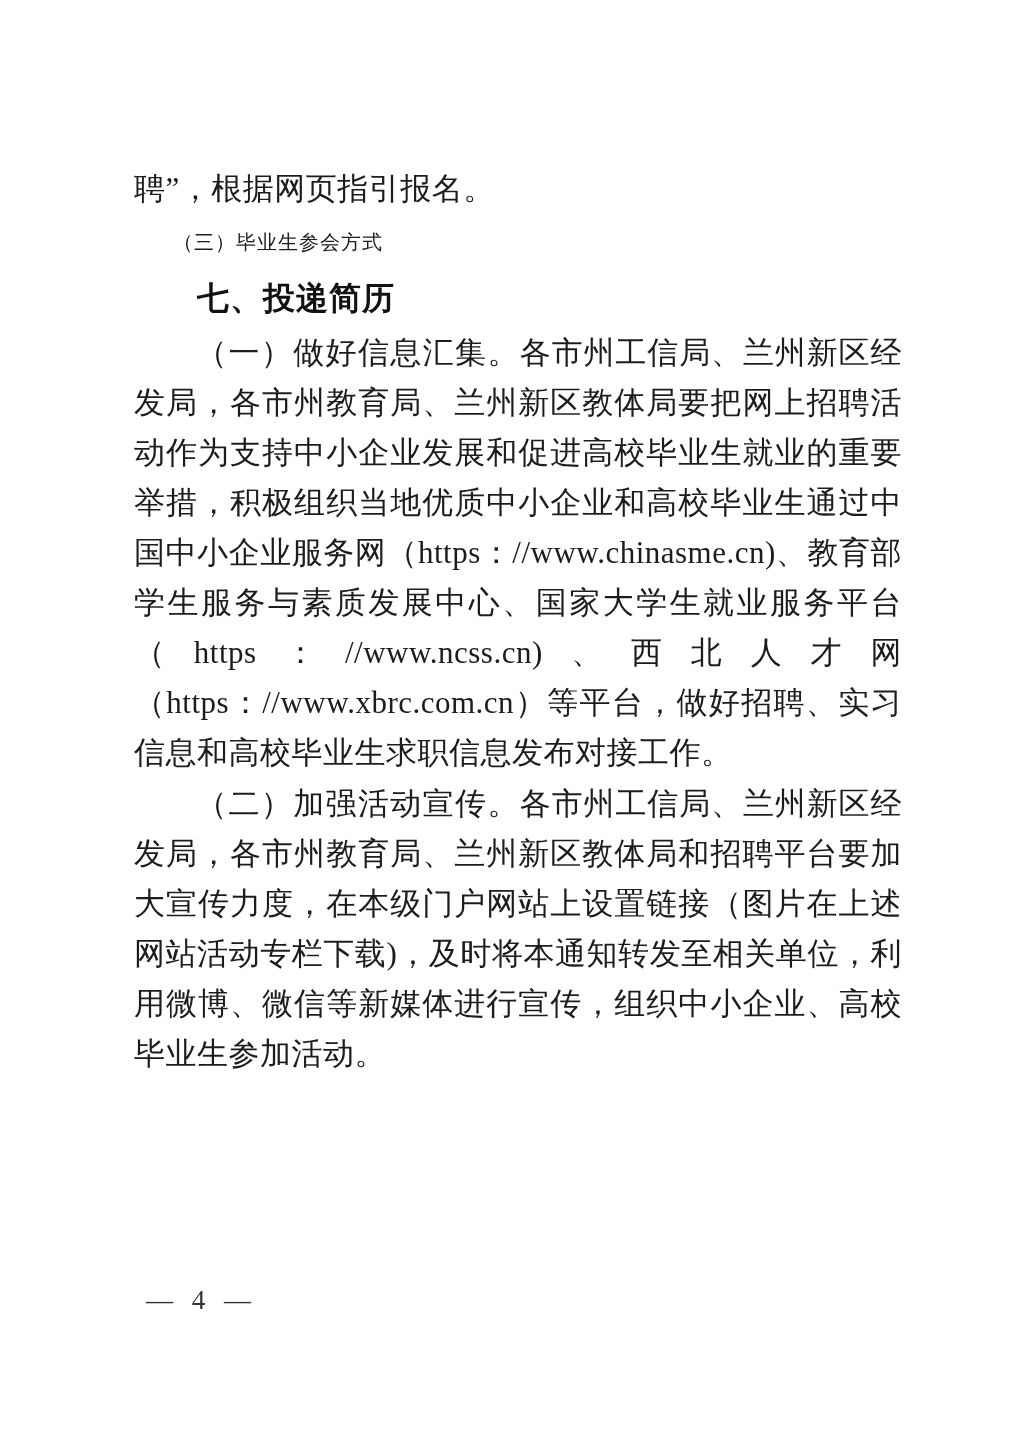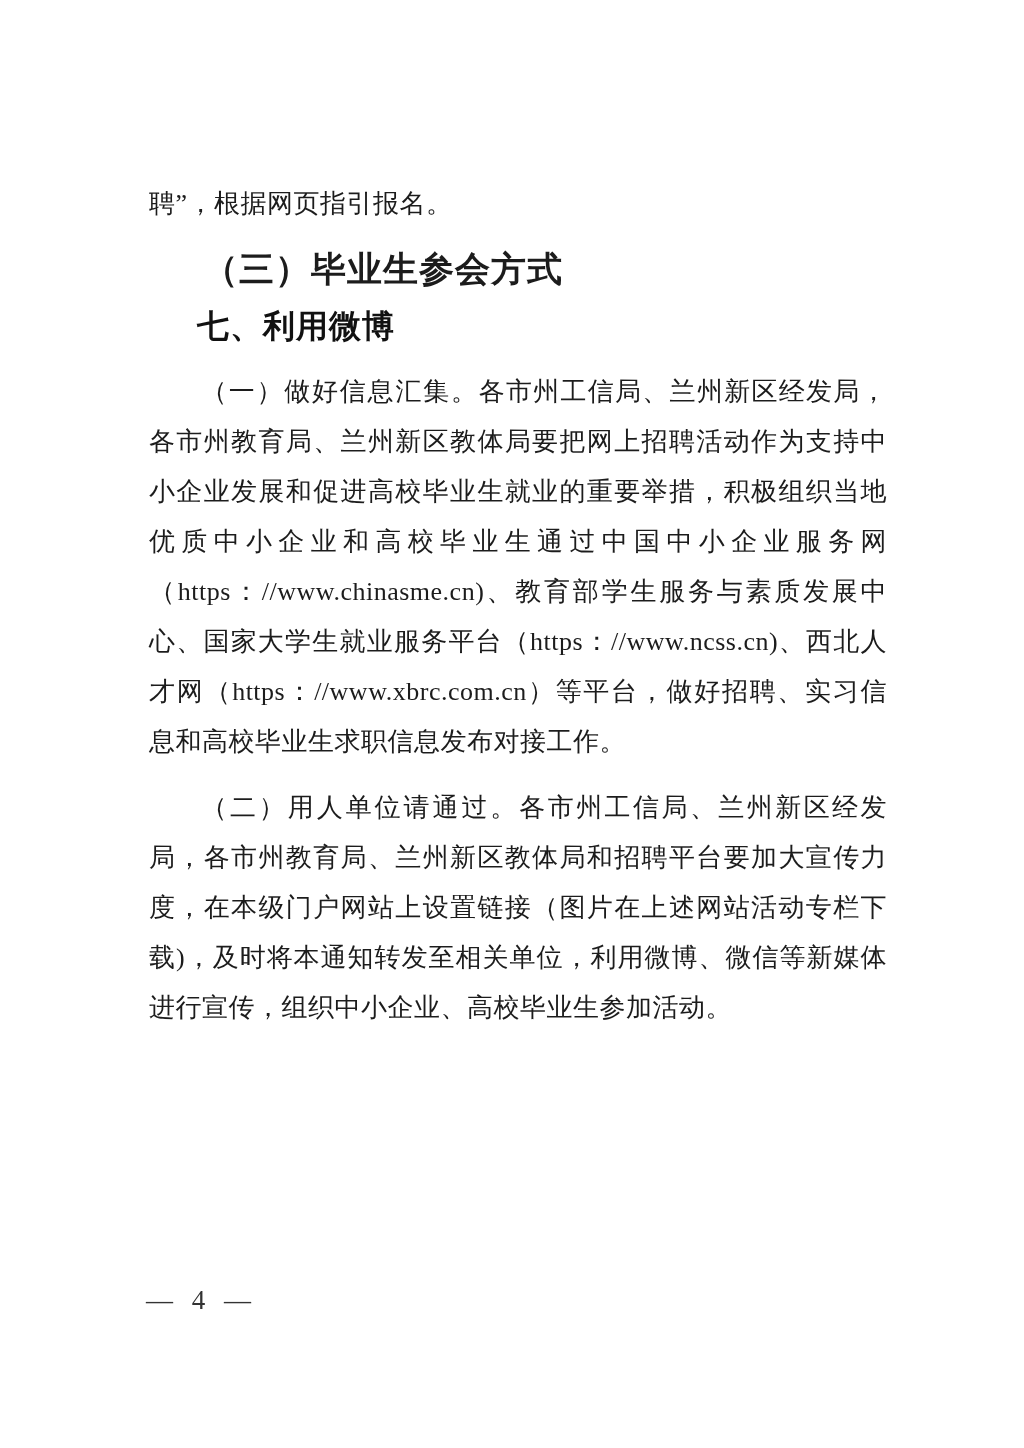--- a/index.html
+++ b/index.html
@@ -16,38 +16,38 @@
     font-family: "Liberation Serif", "DejaVu Serif", serif;
     color: #1c1c1c;
   }
   .content {
     position: absolute;
     left: 133px;
     top: 163px;
     width: 770px;
   }
   .body {
-    margin: 16px;
-    font-size: 26px;
+    margin: 1px;
+    font-size: 31px;
     line-height: 50px;
     text-align: justify;
     text-justify: inter-ideograph;
     text-indent: 2em;
     font-weight: 400;
     letter-spacing: 0.5px;
   }
   .body.no-indent {
     text-indent: 0;
   }
   .sub-heading {
     margin: 3px 0 3px 0;
-    font-size: 35px;
+    font-size: 20px;
     line-height: 50px;
     text-indent: 2em;
-    font-weight: 700;
+    font-weight: 400;
     letter-spacing: 1px;
     font-family: "Liberation Serif", "DejaVu Serif", serif;
   }
   .main-heading {
     margin: 6px 0 5px 0;
     font-size: 32px;
     line-height: 50px;
     text-indent: 2em;
     font-weight: 700;
     letter-spacing: 1px;
@@ -73,22 +73,22 @@
 <body>
 
 <div class="page">
   <main class="content">
 
     <p class="body no-indent">聘”，根据网页指引报名。</p>
 
     <h3 class="sub-heading">（三）毕业生参会方式</h3>
 
 
-    <h2 class="main-heading">七、利用微博</h2>
+    <h2 class="main-heading">七、投递简历</h2>
 
     <p class="body"><span class="lead">（一）做好信息汇集。</span><span>各市州工信局、兰州新区经发局，各市州教育局、兰州新区教体局要把网上招聘活动作为支持中小企业发展和促进高校毕业生就业的重要举措，积极组织当地优质中小企业和高校毕业生通过中国中小企业服务网（https：//www.chinasme.cn)、教育部学生服务与素质发展中心、国家大学生就业服务平台（https：//www.ncss.cn)、西北人才网（https：//www.xbrc.com.cn）等平台，做好招聘、实习信息和高校毕业生求职信息发布对接工作。</span></p>
 
-    <p class="body"><span class="lead">（二）用人单位请通过。</span><span>各市州工信局、兰州新区经发局，各市州教育局、兰州新区教体局和招聘平台要加大宣传力度，在本级门户网站上设置链接（图片在上述网站活动专栏下载)，及时将本通知转发至相关单位，利用微博、微信等新媒体进行宣传，组织中小企业、高校毕业生参加活动。</span></p>
+    <p class="body"><span class="lead">（二）加强活动宣传。</span><span>各市州工信局、兰州新区经发局，各市州教育局、兰州新区教体局和招聘平台要加大宣传力度，在本级门户网站上设置链接（图片在上述网站活动专栏下载)，及时将本通知转发至相关单位，利用微博、微信等新媒体进行宣传，组织中小企业、高校毕业生参加活动。</span></p>
 
   </main>
 
   <div class="page-number">— 4 —</div>
 </div>
 
 </body></html>

